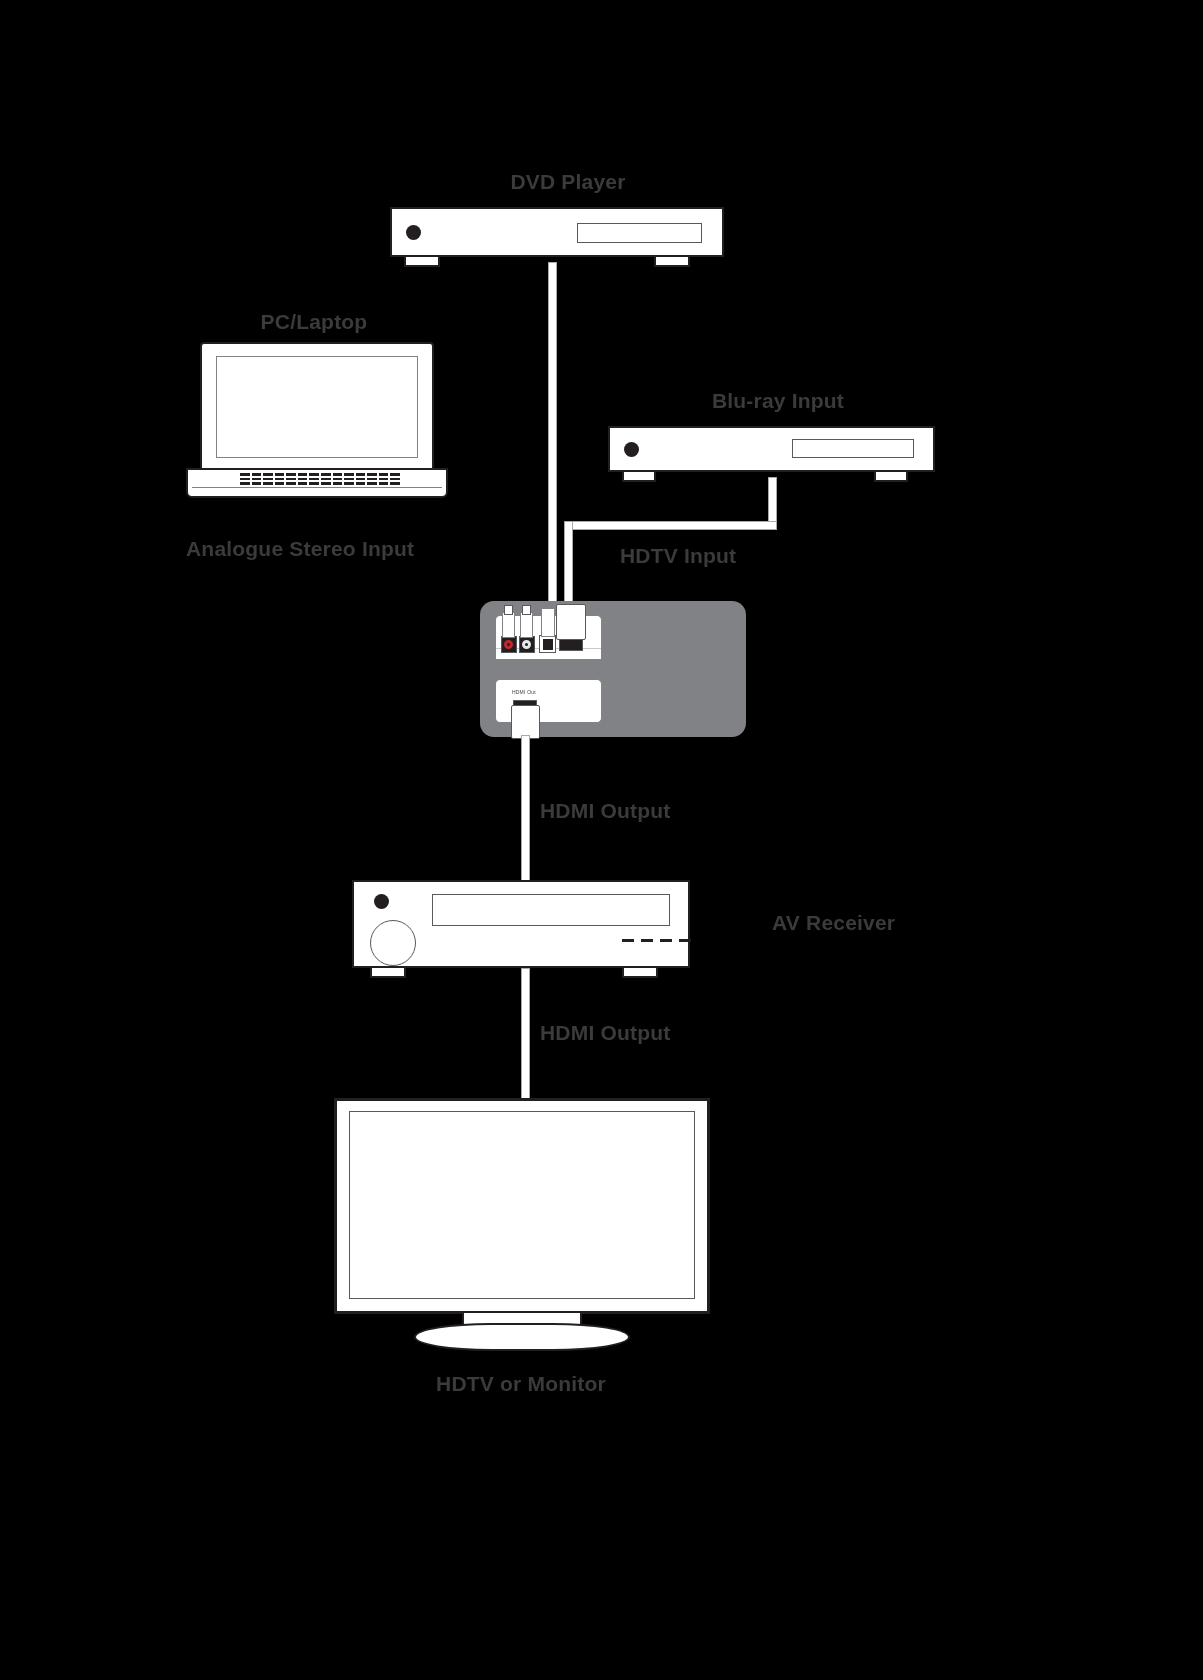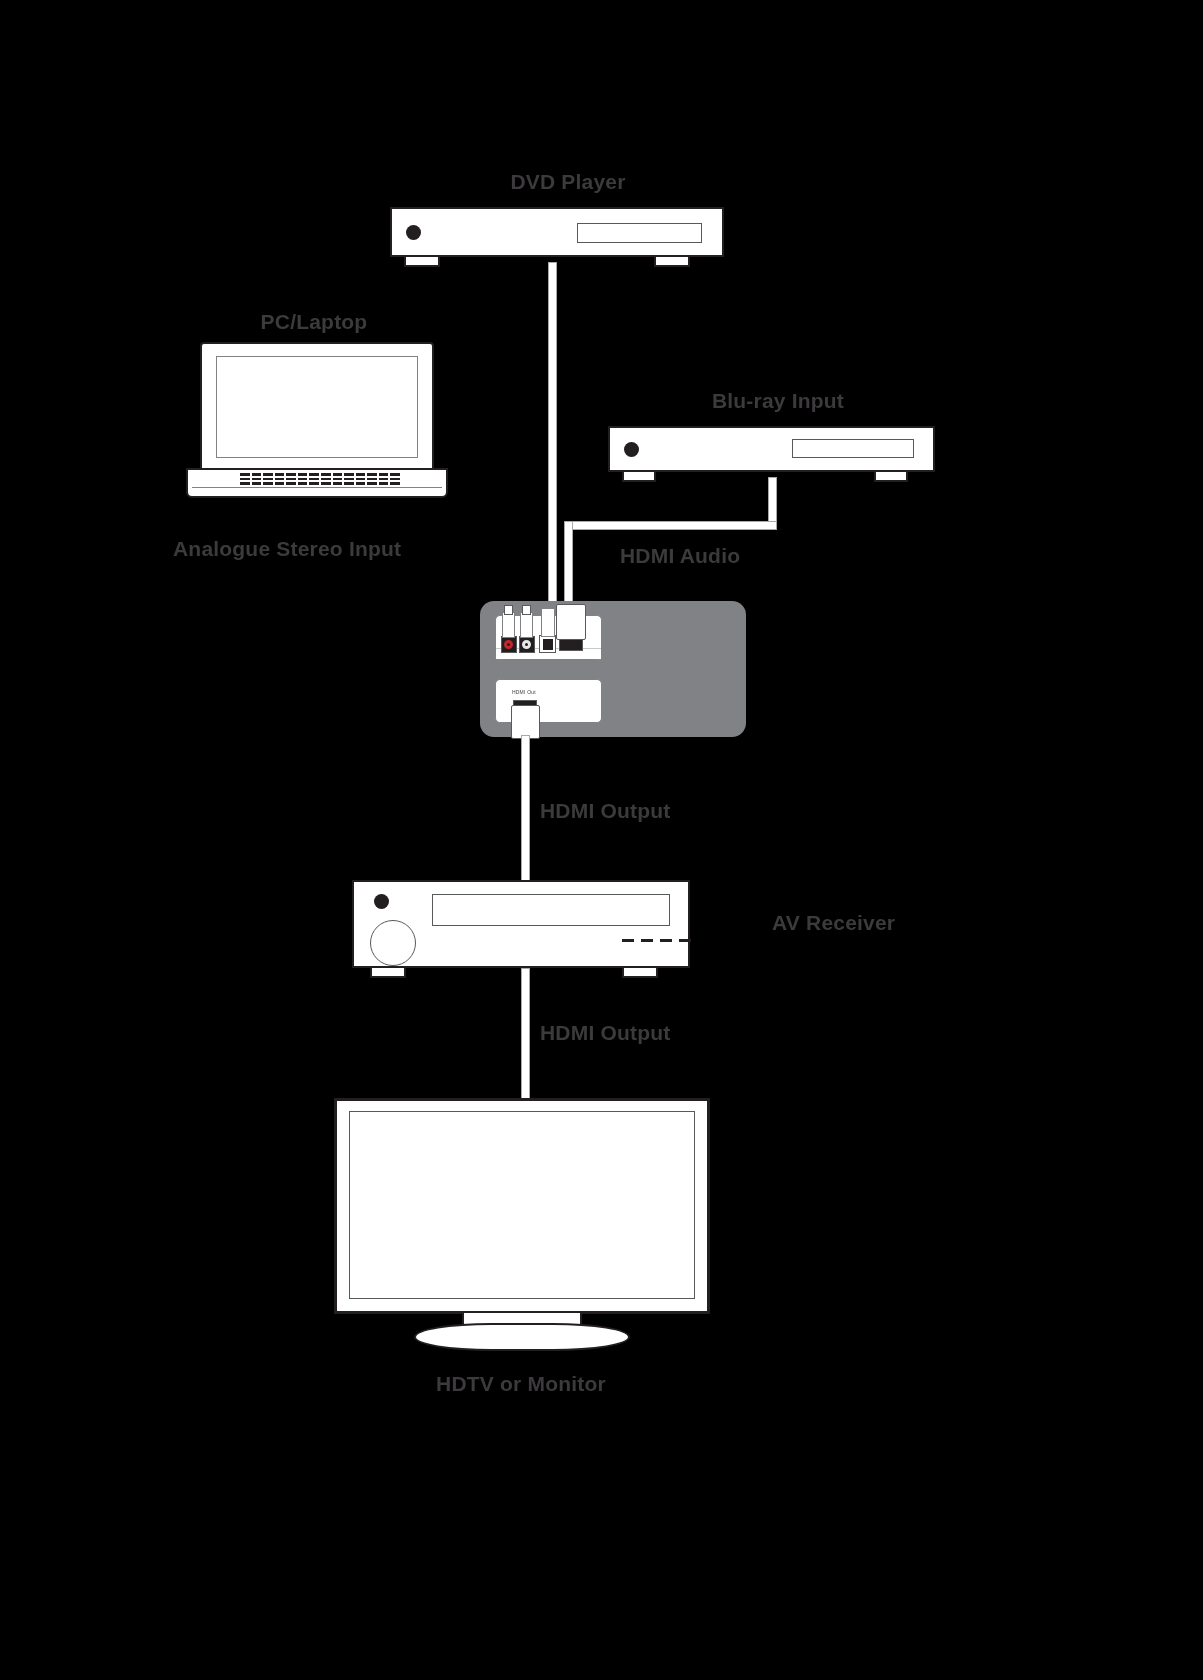--- a/index.html
+++ b/index.html
@@ -268,36 +268,36 @@
         <i></i>
         <i></i>
         <i></i>
         <i></i>
         <i></i>
         <i></i>
     </div>
     <div class="lt-lip" style="left:4px; bottom:0; right:4px; height:9px;"></div>
   </div>
 
-  <div class="lbl" style="left:173px; top:537px;">Analogue Stereo Input</div>
+  <div class="lbl" style="left:186px; top:537px;">Analogue Stereo Input</div>
 
   <div class="lbl center" style="left:778px; top:389px;">Blu-ray Input</div>
 
   <div class="box-device" style="left:608px; top:426px; width:327px; height:46px;">
     <div class="dev-dot" style="left:14px; top:14px;"></div>
     <div class="dev-display" style="left:182px; top:11px; width:122px; height:19px;"></div>
   </div>
   <div class="dev-foot" style="left:622px; top:472px; width:34px; height:10px;"></div>
   <div class="dev-foot" style="left:874px; top:472px; width:34px; height:10px;"></div>
 
   <div class="cable cable-v" style="left:768px; top:477px; height:49px;"></div>
   <div class="cable cable-h" style="left:564px; top:521px; width:213px;"></div>
   <div class="cable cable-v" style="left:564px; top:521px; height:85px;"></div>
 
-  <div class="lbl" style="left:620px; top:544px;">HDMI Audio</div>
+  <div class="lbl" style="left:620px; top:544px;">HDTV Input</div>
 
   <div class="ex-body" style="left:480px; top:601px; width:266px; height:136px;"></div>
 
   <div class="ex-panel" style="left:495px; top:615px; width:107px; height:45px;">
     <div class="ex-panel-strip" style="left:0; bottom:0; width:100%; height:11px;"></div>
   </div>
 
   <div class="jack" style="left:501px; top:636px; width:16px; height:17px;">
     <div class="jack-ring" style="left:2px; top:3px; width:9px; height:9px;"></div>
   </div>

